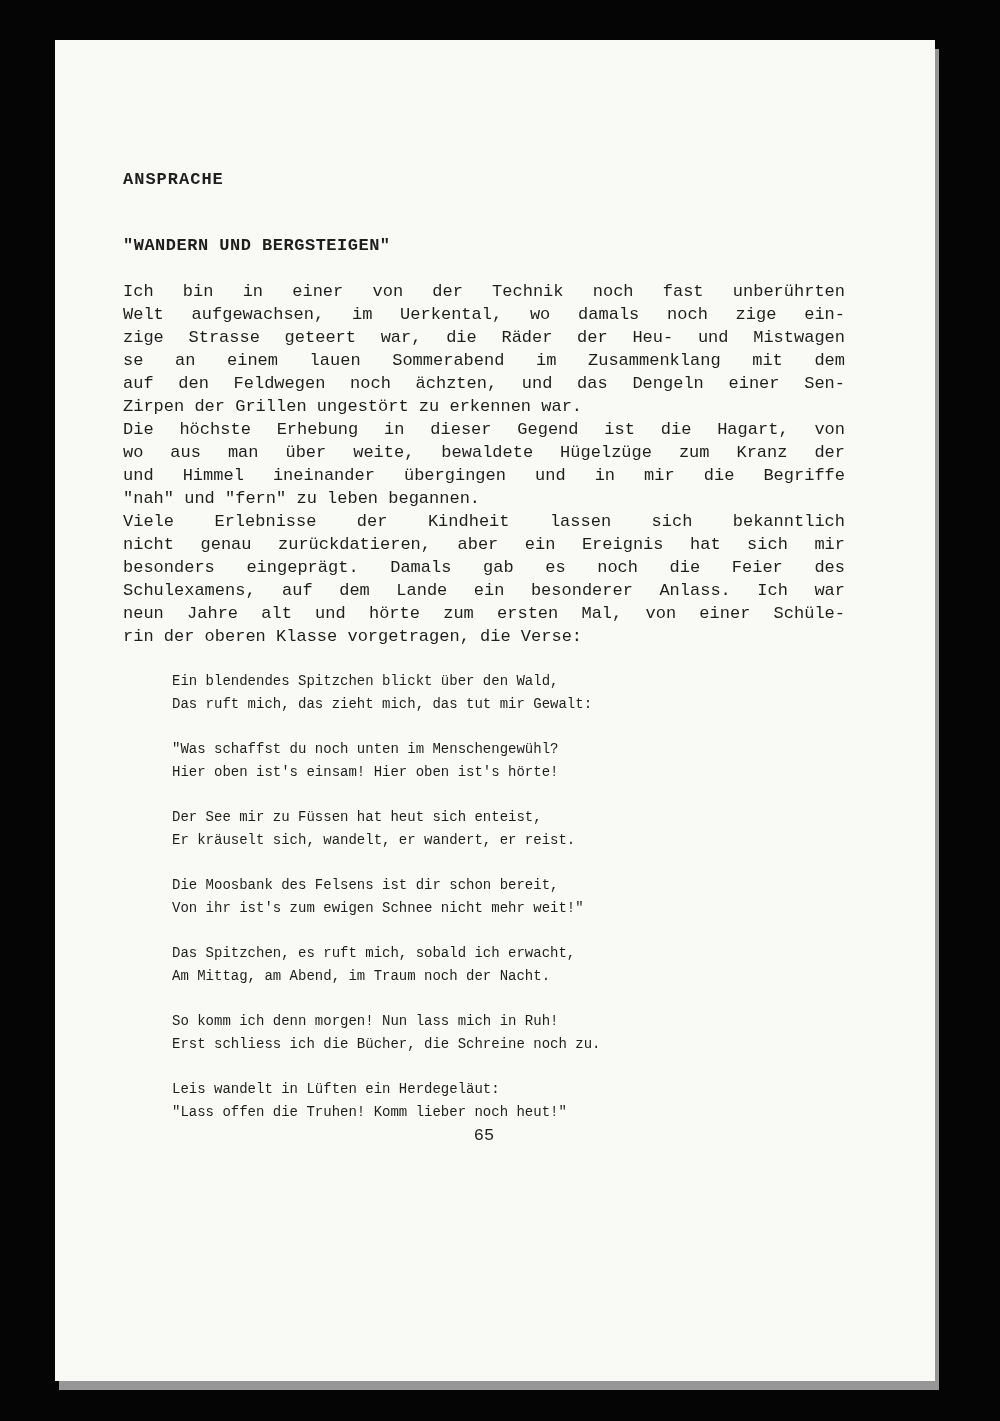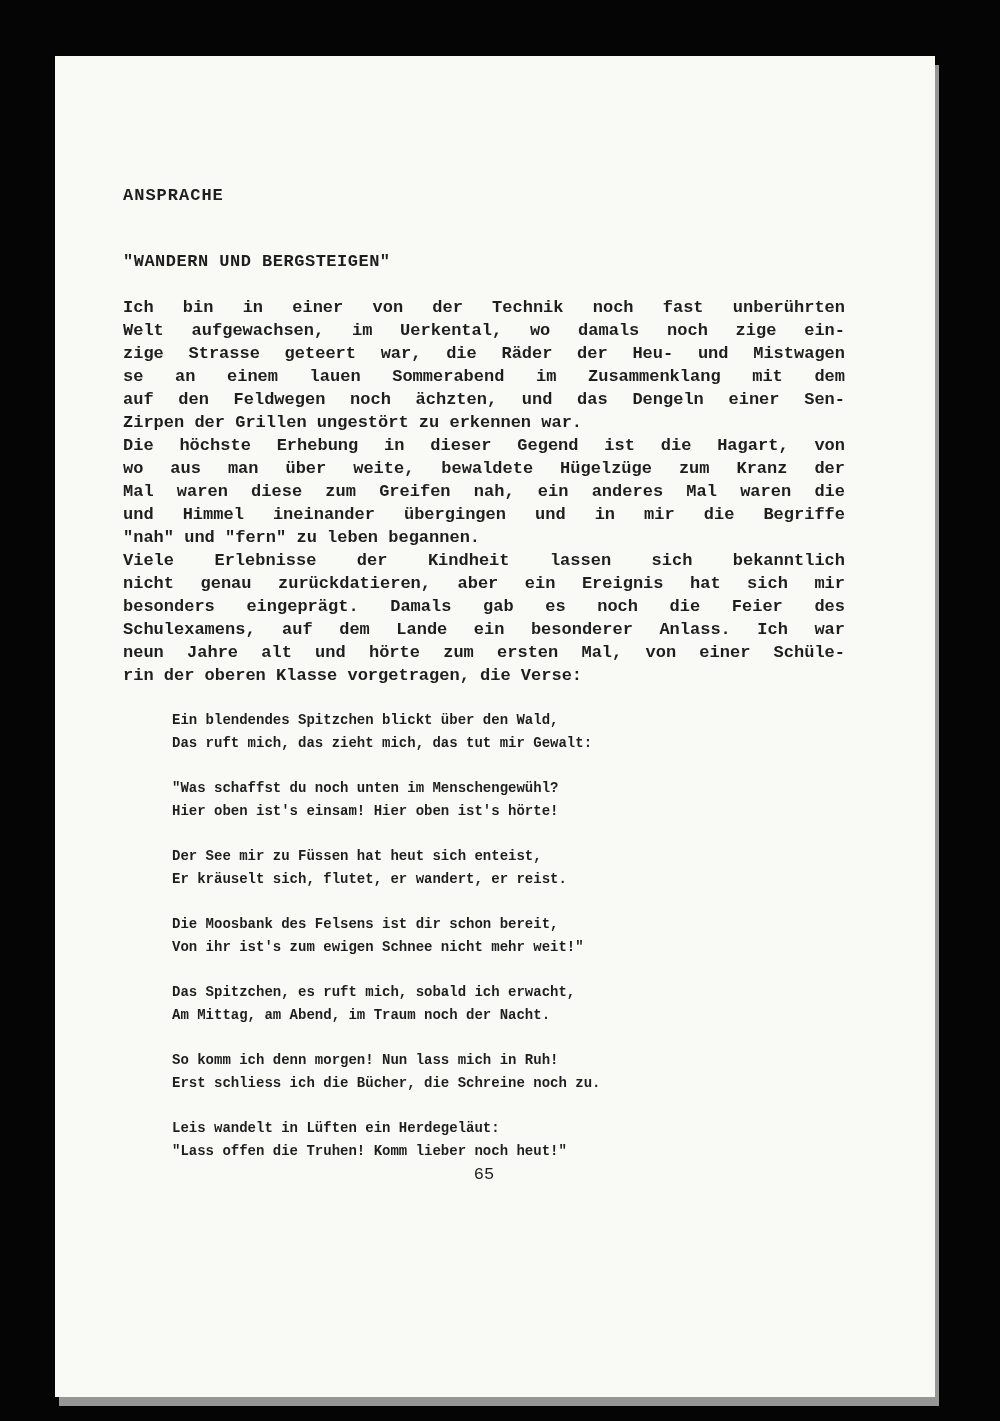--- a/index.html
+++ b/index.html
@@ -15,21 +15,21 @@
     font-family: "Liberation Mono", "DejaVu Sans Mono", monospace;
   }
   .scan-bg {
     position: absolute;
     inset: 0;
     background: #050505;
   }
   .page {
     position: absolute;
     left: 55px;
-    top: 56px;
+    top: 40px;
     width: 880px;
     height: 1341px;
     background: #f9f9f6;
     box-shadow: 4px 9px 0 #969696;
     box-sizing: border-box;
     padding: 128px 90px 0 68px;
     color: #1e1e1e;
   }
   .doc-header {
     font-weight: bold;
@@ -51,21 +51,20 @@
     margin-top: 24px;
     letter-spacing: 0.5px;
   }
   .body-text {
     margin-top: 23px;
     font-size: 17px;
     line-height: 23px;
   }
   .line {
     white-space: pre;
-    font-weight: bold;
   }
   .just {
     white-space: normal;
     text-align: justify;
     text-align-last: justify;
   }
   .poem {
     margin-top: 22px;
     margin-left: 49px;
     font-size: 14px;
@@ -96,21 +95,20 @@
           <div class="line just">Ich bin in einer von der Technik noch fast unberührten</div>
           <div class="line just">Welt aufgewachsen, im Uerkental, wo damals noch zige ein-</div>
           <div class="line just">zige Strasse geteert war, die Räder der Heu- und Mistwagen</div>
           <div class="line just">se an einem lauen Sommerabend im Zusammenklang mit dem</div>
           <div class="line just">auf den Feldwegen noch ächzten, und das Dengeln einer Sen-</div>
           <div class="line">Zirpen der Grillen ungestört zu erkennen war.</div>
         </div>
       <div>
           <div class="line just">Die höchste Erhebung in dieser Gegend ist die Hagart, von</div>
           <div class="line just">wo aus man über weite, bewaldete Hügelzüge zum Kranz der</div>
-          <div class="line just">Mal waren diese zum Greifen nah, ein anderes Mal waren die</div>
           <div class="line just">und Himmel ineinander übergingen und in mir die Begriffe</div>
           <div class="line">"nah" und "fern" zu leben begannen.</div>
         </div>
       <div>
           <div class="line just">Viele Erlebnisse der Kindheit lassen sich bekanntlich</div>
           <div class="line just">nicht genau zurückdatieren, aber ein Ereignis hat sich mir</div>
           <div class="line just">besonders eingeprägt. Damals gab es noch die Feier des</div>
           <div class="line just">Schulexamens, auf dem Lande ein besonderer Anlass. Ich war</div>
           <div class="line just">neun Jahre alt und hörte zum ersten Mal, von einer Schüle-</div>
           <div class="line">rin der oberen Klasse vorgetragen, die Verse:</div>
@@ -121,21 +119,21 @@
       <div class="stanza">
           <div class="line">Ein blendendes Spitzchen blickt über den Wald,</div>
           <div class="line">Das ruft mich, das zieht mich, das tut mir Gewalt:</div>
         </div>
       <div class="stanza">
           <div class="line">"Was schaffst du noch unten im Menschengewühl?</div>
           <div class="line">Hier oben ist's einsam! Hier oben ist's hörte!</div>
         </div>
       <div class="stanza">
           <div class="line">Der See mir zu Füssen hat heut sich enteist,</div>
-          <div class="line">Er kräuselt sich, flutet, er wandert, er reist.</div>
+          <div class="line">Er kräuselt sich, wandelt, er wandert, er reist.</div>
         </div>
       <div class="stanza">
           <div class="line">Die Moosbank des Felsens ist dir schon bereit,</div>
           <div class="line">Von ihr ist's zum ewigen Schnee nicht mehr weit!"</div>
         </div>
       <div class="stanza">
           <div class="line">Das Spitzchen, es ruft mich, sobald ich erwacht,</div>
           <div class="line">Am Mittag, am Abend, im Traum noch der Nacht.</div>
         </div>
       <div class="stanza">

